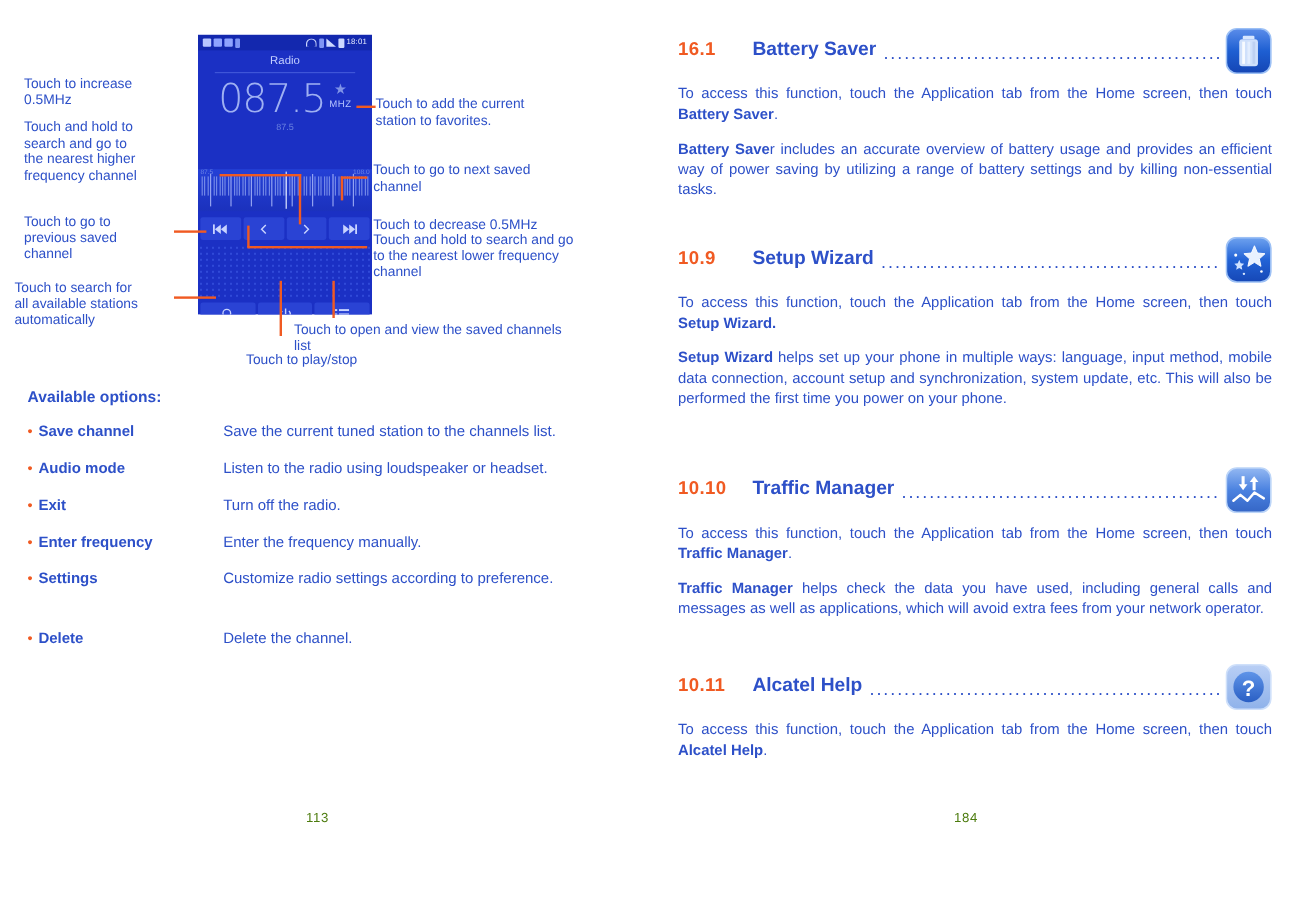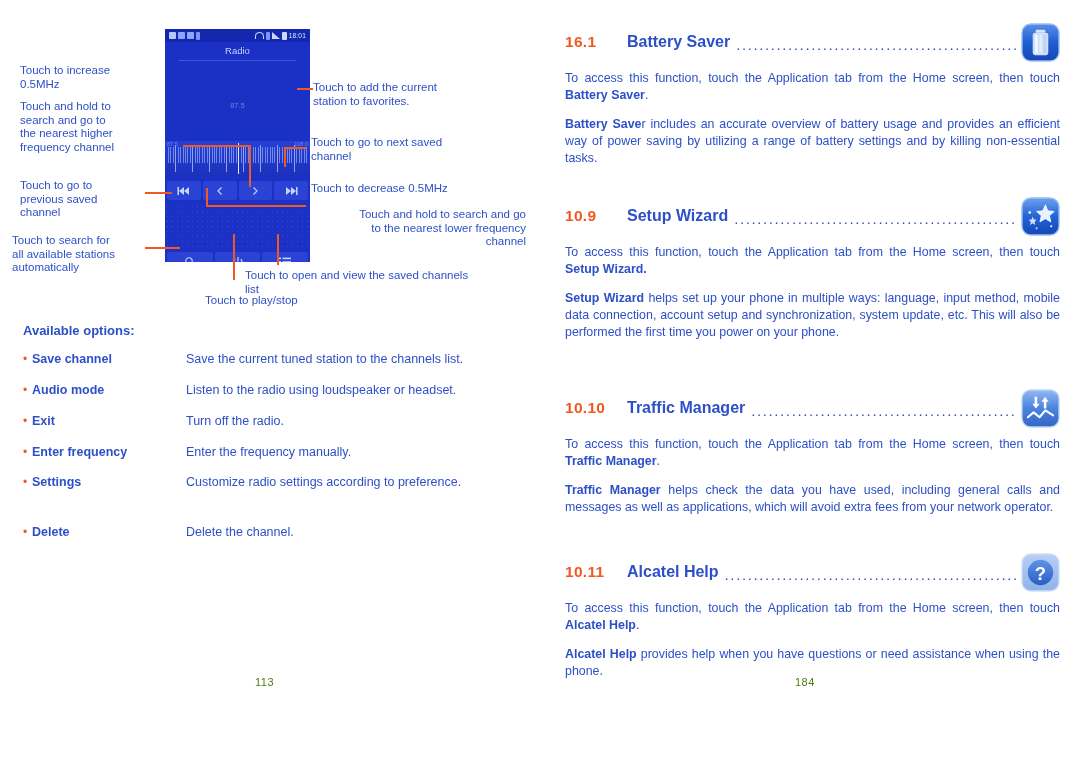--- a/index.html
+++ b/index.html
@@ -345,20 +345,27 @@
           <span class="sb-ico thin"></span>
           <span class="sb-ico bars"></span>
           <span class="sb-ico batt"></span>
           <span id="status-time">18:01</span>
         </span>
       </div>
 
       <div id="radio-title">Radio</div>
       <div id="title-rule"></div>
 
+      <div id="freq-row">
+        <div id="freq-value">087.5</div>
+        <div id="freq-right">
+          <div id="fav-star">★</div>
+          <div id="freq-unit">MHZ</div>
+        </div>
+      </div>
       <div id="freq-sub">87.5</div>
 
       <div id="tuner">
         <span id="tuner-min">87.5</span>
         <span id="tuner-max">108.0</span>
         <div id="tuner-ticks">
             <span class="tick" style="left: 3px; height: 16px; top: 6px;"></span>
             <span class="tick" style="left: 5.42px; height: 16px; top: 6px;"></span>
             <span class="tick" style="left: 7.84px; height: 16px; top: 6px;"></span>
             <span class="tick tall" style="left: 10.26px; height: 27px; top: 4px;"></span>
@@ -496,21 +503,21 @@
     <div class="lead v" style="left:277px; top:234px; height:31px;"></div>
 
     <div class="callout r" style="left:20px; top:64px; width:130px;">Touch to increase<br>0.5MHz</div>
     <div class="callout r" style="left:20px; top:100px; width:130px;">Touch and hold to<br>search and go to<br>the nearest higher<br>frequency channel</div>
     <div class="callout r" style="left:20px; top:179px; width:125px;">Touch to go to<br>previous saved<br>channel</div>
     <div class="callout r" style="left:12px; top:234px; width:133px;">Touch to search for<br>all available stations<br>automatically</div>
 
     <div class="callout l" style="left:313px; top:81px; width:215px;">Touch to add the current<br>station to favorites.</div>
     <div class="callout l" style="left:311px; top:136px; width:205px;">Touch to go to next saved<br>channel</div>
     <div class="callout l" style="left:311px; top:182px; width:215px;">Touch to decrease 0.5MHz</div>
-    <div class="callout l" style="left:311px; top:208px; width:215px;text-align:right;">Touch and hold to search and go<br>to the nearest lower frequency<br>channel</div>
+    <div class="callout l" style="left:311px; top:194px; width:215px;">Touch and hold to search and go<br>to the nearest lower frequency<br>channel</div>
 
     <div class="callout l" style="left:245px; top:269px; width:275px;">Touch to open and view the saved channels<br>list</div>
     <div class="callout l" style="left:205px; top:294px; width:200px;">Touch to play/stop</div>
 
     <div id="options-title">Available options:</div>
     <div id="options-list">
         <div class="opt-row" style="top: 352px;">
           <span class="opt-bullet">•</span>
           <span class="opt-term">Save channel</span>
           <span class="opt-desc">Save the current tuned station to the channels list.</span>
@@ -640,19 +647,18 @@
           <stop offset="0" stop-color="#5f94e8"></stop>
                     <stop offset="1" stop-color="#2a5fc4"></stop>
         </linearGradient>
                 </defs>
         <rect x="1" y="1" width="38" height="38" rx="9" fill="url(#gh)" stroke="#cfe0fa" stroke-width="1.4"></rect>
         <circle cx="20" cy="20" r="13" fill="url(#gh2)"></circle>
         <text x="20" y="27.5" text-anchor="middle" font-family="Liberation Sans, sans-serif" font-size="19" font-weight="bold" fill="#ffffff">?</text>
       </svg></span>
           </div>
           <p class="body-p"><span>To access this function, touch the Application tab from the Home screen, then touch </span><b>Alcatel Help</b><span>.</span></p>
-          <p class="body-p"><b>Alcatel Help</b><span> provides help when you have questions or need assistance when using the phone.</span></p>
         </div>
       </div>
     <div class="page-num" id="page-num-right" style="left:255px;">184</div>
   </div>
 
 </div>
 
 </body></html>

